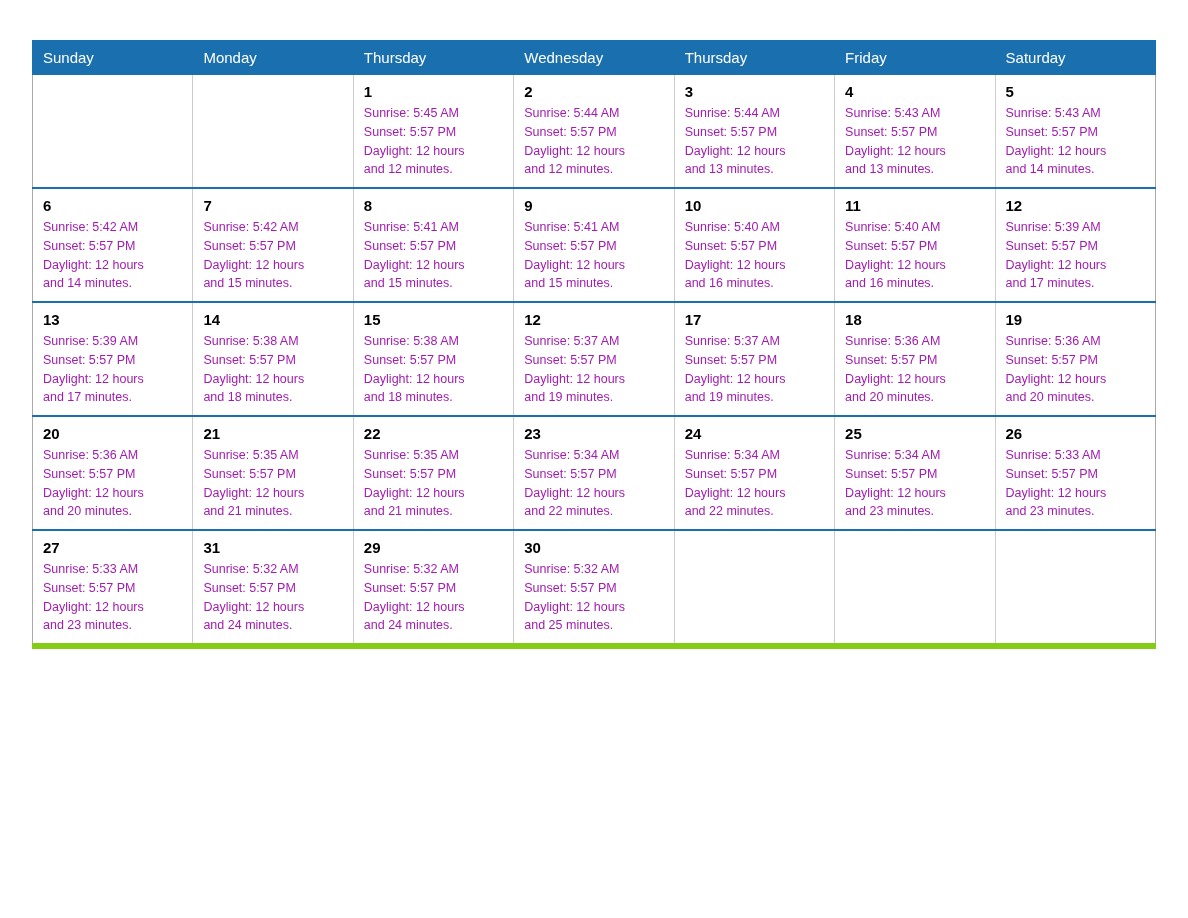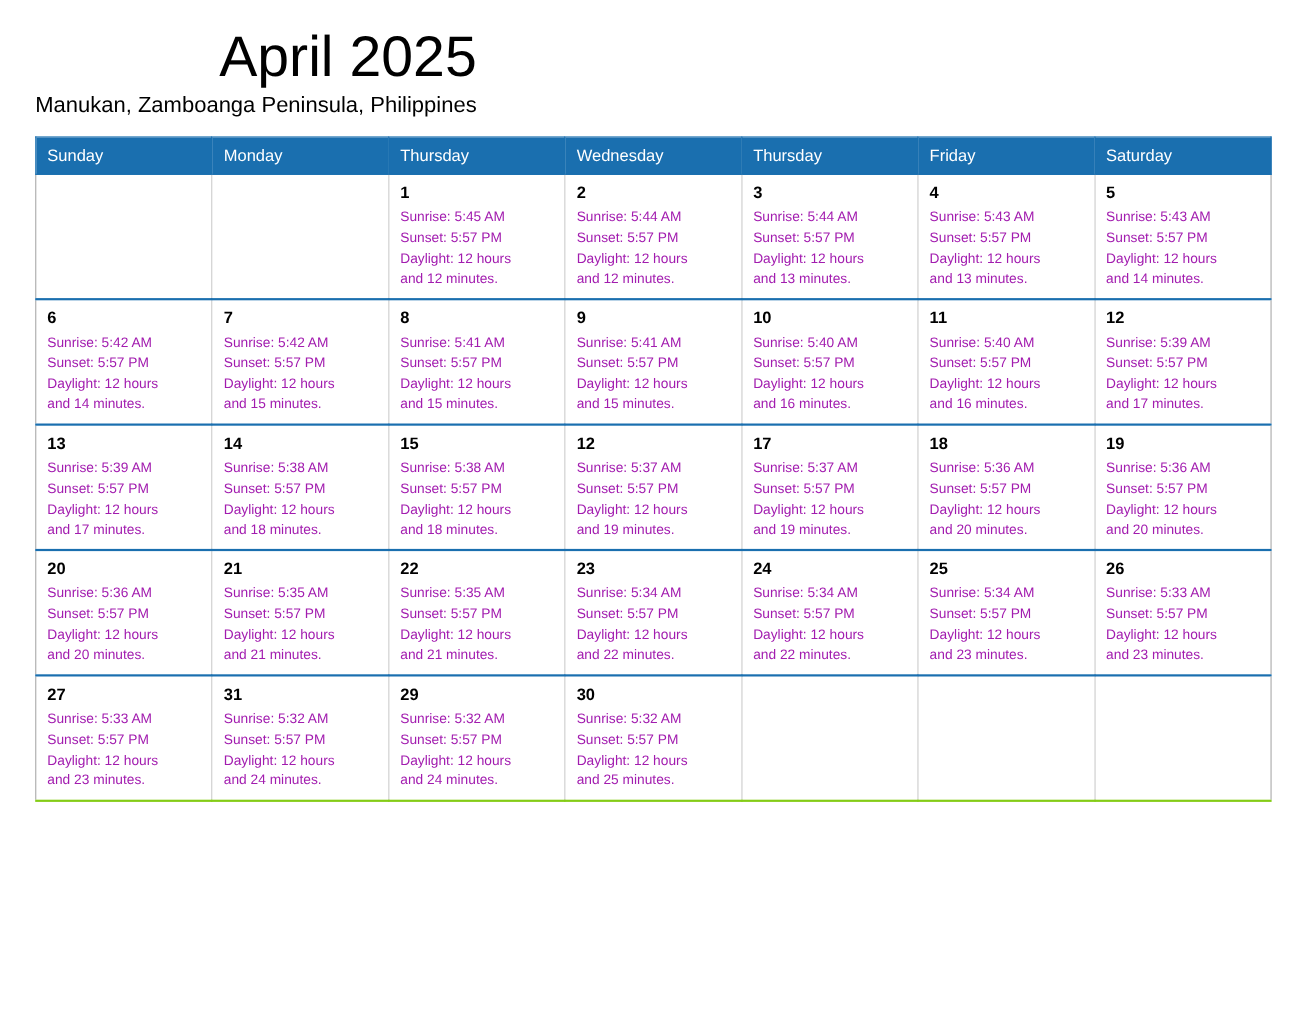--- a/index.html
+++ b/index.html
@@ -90,30 +90,26 @@
       color: #000;
       display: block;
       margin-bottom: 4px;
     }
     .day-info {
       font-size: 12.5px;
       color: #a21caf;
       line-height: 1.5;
     }
     .empty-cell { background: #fff; }
-    tbody tr:last-child { border-bottom: 2px solid #84cc16; }
+    tbody tr:last-child { border-bottom: 6px solid #84cc16; }
   </style>
 </head>
 <body>
 
 <div class="header-row">
-  <div class="title-block">
-    <div class="cal-title">April 2025</div>
-    <div class="cal-subtitle">Manukan, Zamboanga Peninsula, Philippines</div>
-  </div>
 </div>
 
 <table class="calendar">
   <thead>
     <tr>
     <th>Sunday</th>
         <th>Monday</th>
         <th>Thursday</th>
         <th>Wednesday</th>
         <th>Thursday</th>

